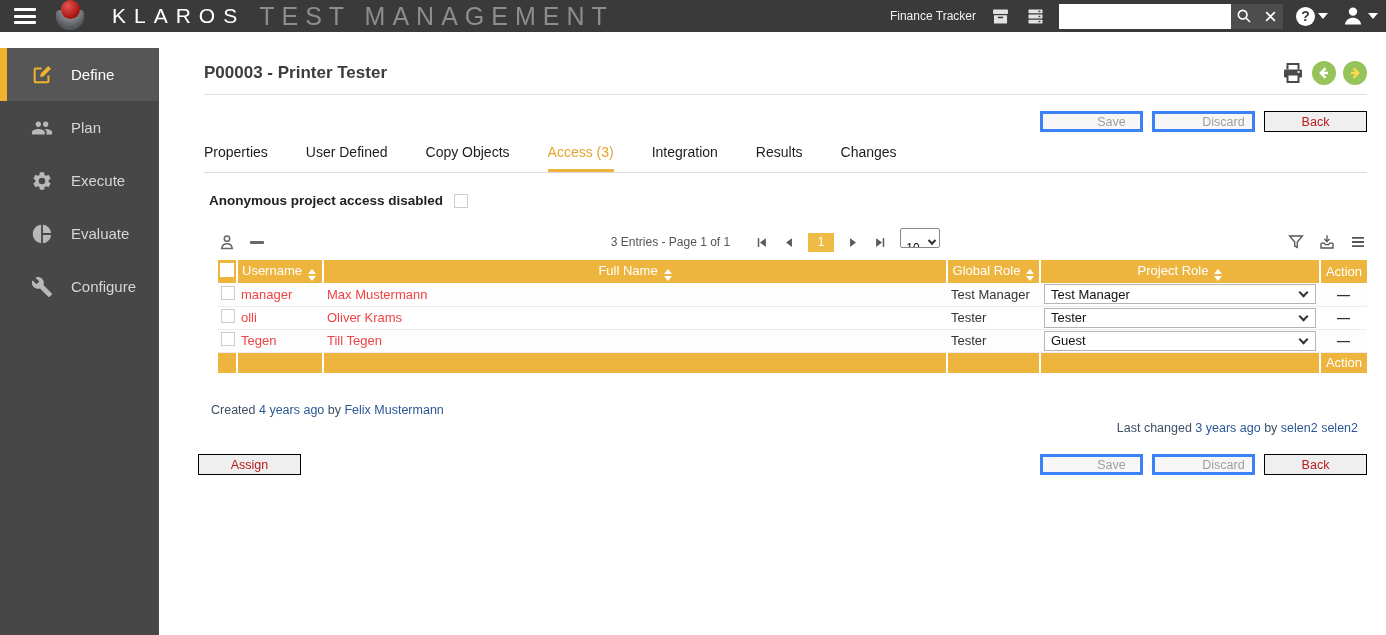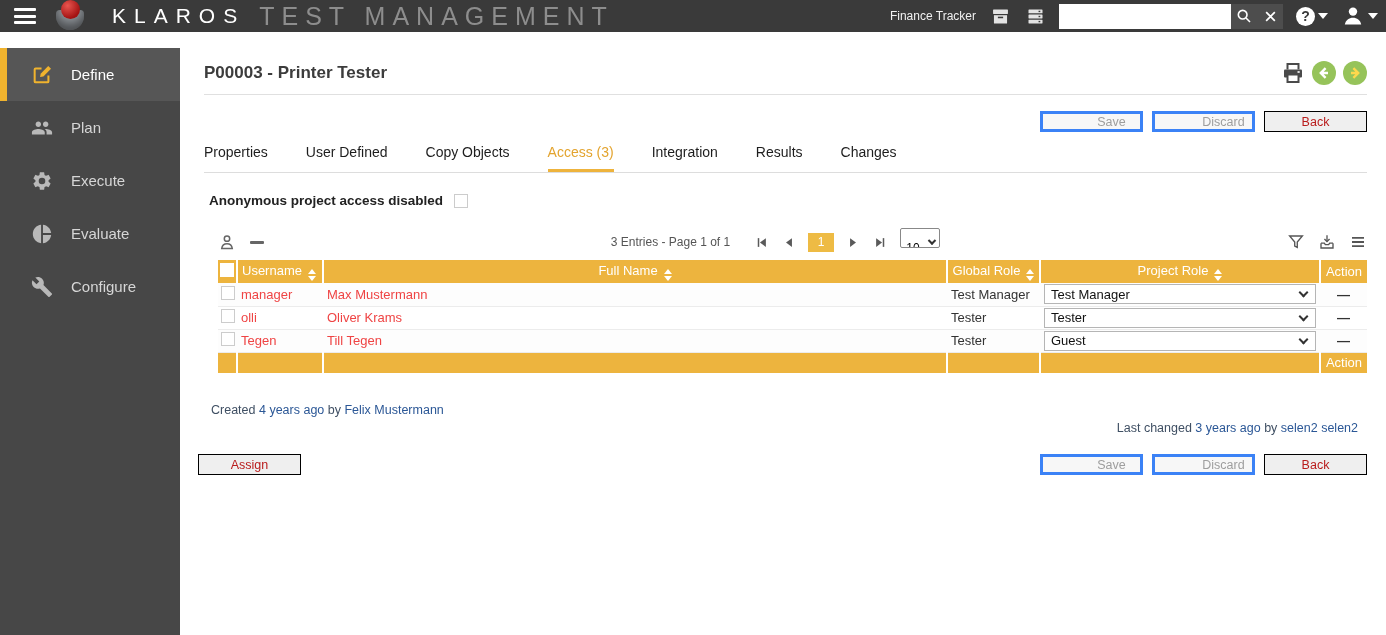--- a/index.html
+++ b/index.html
@@ -26,21 +26,21 @@
   .search-input { width:172px; height:25px; border:none; outline:none; background:#fff; padding:0 6px; font-size:13px; }
   .search-btns { display:flex; background:#4d4d4d; }
   .search-btn { width:26px; height:25px; display:flex; align-items:center; justify-content:center; cursor:pointer; }
   .help-group, .user-group { display:flex; align-items:center; gap:3px; cursor:pointer; }
   .help-circle { width:19px; height:19px; border-radius:50%; background:#fff; color:#3a3a3a;
                  font-weight:bold; font-size:14px; display:flex; align-items:center; justify-content:center; }
   .chev-down { width:0; height:0; border-left:5px solid transparent; border-right:5px solid transparent;
                border-top:6px solid #fff; }
 
   
-  .sidebar { position:absolute; top:48px; left:0; width:180px; height:587px; background:#474747; }
+  .sidebar { position:absolute; top:48px; left:0; width:159px; height:587px; background:#474747; }
   .side-item { height:53px; display:flex; align-items:center; gap:18px; padding-left:24px;
                color:#d6d6d6; font-size:15px; cursor:pointer; border-left:7px solid transparent; }
   .side-item svg { width:22px; height:22px; flex:0 0 22px; color:#b9b9b9; }
   .side-item.active { background:#565656; border-left-color:#f0b32e; color:#fff; }
   .side-item.active svg { color:#f0b32e; }
 
   
   .main { position:absolute; top:48px; left:180px; width:1206px; height:587px; background:#fff; overflow:hidden; }
   .title-row { display:flex; align-items:center; justify-content:space-between; padding:13px 19px 0 24px; }
   .page-title { font-size:17px; font-weight:bold; color:#3c3c3c; }

